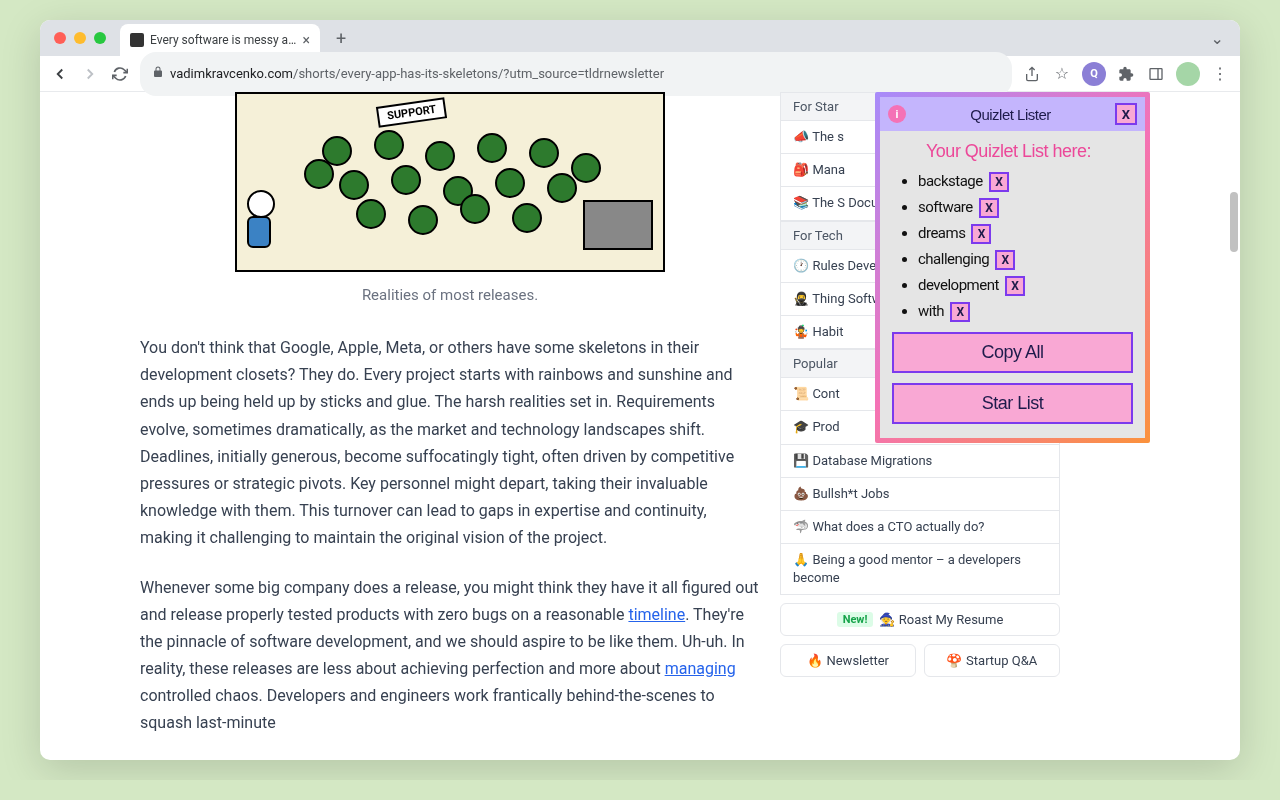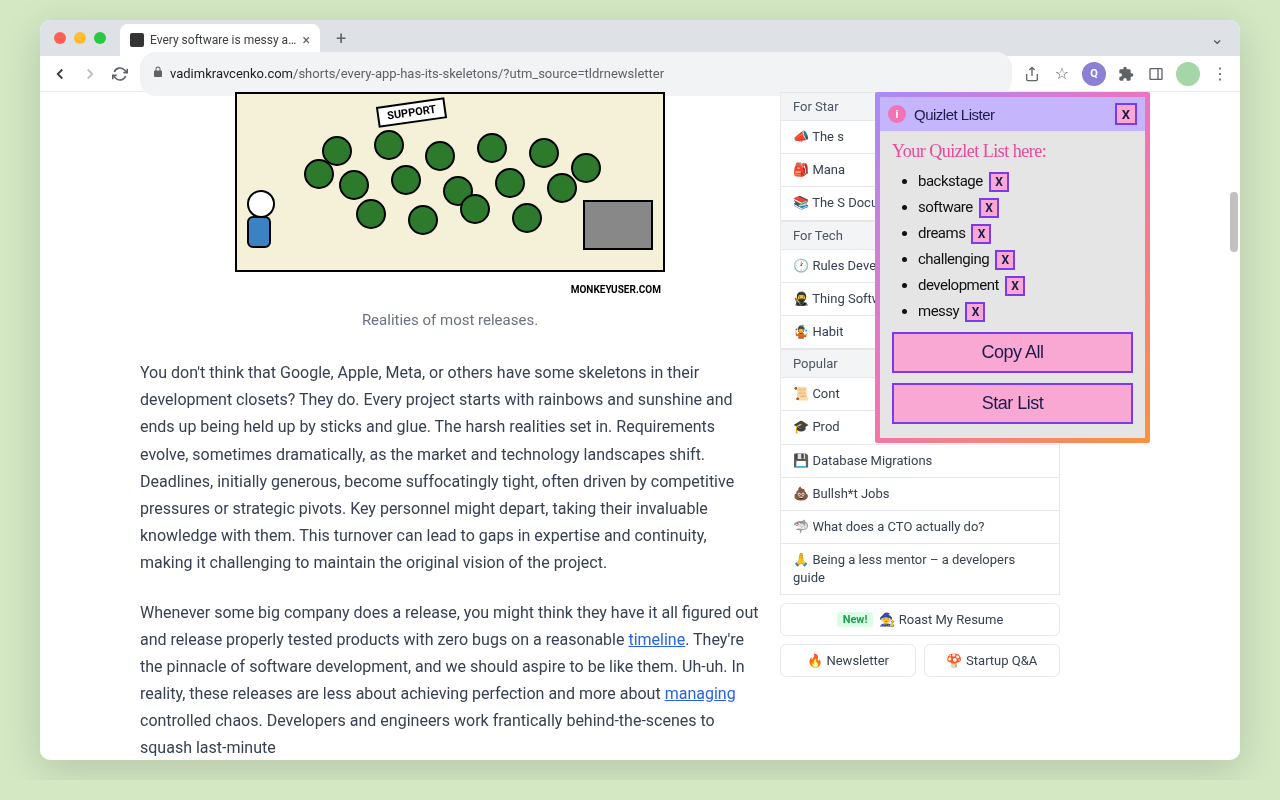--- a/index.html
+++ b/index.html
@@ -48,24 +48,24 @@
 .side-item { padding: 7px 12px; font-size: 13px; color: #374151; border: 1px solid #e5e7eb; border-top: none; line-height: 1.4; }
 .side-btn { display: flex; align-items: flex-end; justify-content: center; gap: 6px; padding: 8px; font-size: 13px; border: 1px solid #e5e7eb; border-radius: 6px; margin-top: 8px; color: #374151; }
 .side-btn-row { display: flex; gap: 8px; }
 .side-btn-row .side-btn { flex: 1; }
 .badge-new { background: #dcfce7; color: #16a34a; padding: 1px 6px; border-radius: 3px; font-size: 11px; font-weight: bold; }
 .badge-hot { background: #fef3c7; color: #d97706; padding: 1px 6px; border-radius: 3px; font-size: 11px; font-weight: bold; }
 .quizlet-popup { position: absolute; top: 0; right: 90px; width: 275px; background: linear-gradient(135deg, #a78bfa 0%, #f472b6 50%, #fb923c 100%); padding: 5px; border-radius: 2px; z-index: 100; }
 .quizlet-inner { background: #e5e5e5; }
 .quizlet-header { background: #c4b5fd; display: flex; align-items: center; padding: 6px 8px; gap: 8px; }
 .quizlet-info { width: 18px; height: 18px; background: #f472b6; border-radius: 50%; display: flex; align-items: center; justify-content: center; color: #fff; font-size: 11px; font-weight: bold; }
-.quizlet-title { font-family: "Arial Black", sans-serif; font-size: 15px; color: #1e1b4b; flex: 1; letter-spacing: -0.5px; }
+.quizlet-title { font-family: "Arial Black", sans-serif; font-size: 15px; color: #1e1b4b; flex: 1; letter-spacing: -0.5px; text-align: center; }
 .quizlet-close { background: #f9a8d4; border: 2px solid #7c3aed; width: 22px; height: 22px; display: flex; align-items: center; justify-content: center; font-weight: bold; color: #1e1b4b; font-size: 13px; cursor: pointer; }
 .quizlet-body { padding: 10px 12px 14px; }
-.quizlet-heading { color: #ec4899; font-family: Liberation Serif, serif; font-size: 18px; letter-spacing: -0.5px; margin-bottom: 10px; }
+.quizlet-heading { color: #ec4899; font-family: Liberation Sans, sans-serif; font-size: 18px; letter-spacing: -0.5px; margin-bottom: 10px; margin-left: 34px; }
 .quizlet-list { list-style: disc; padding-left: 26px; }
 .quizlet-list li { font-family: "Arial Black", sans-serif; font-size: 15px; color: #111; margin-bottom: 6px; letter-spacing: -0.5px; }
 .item-x { display: inline-flex; background: #f9a8d4; border: 2px solid #7c3aed; width: 20px; height: 20px; align-items: center; justify-content: center; font-weight: bold; color: #1e1b4b; font-size: 12px; margin-left: 6px; vertical-align: middle; cursor: pointer; }
 .quizlet-btn { display: block; width: 100%; background: #f9a8d4; border: 2px solid #7c3aed; padding: 8px; font-family: "Arial Black", sans-serif; font-size: 18px; color: #1e1b4b; margin-top: 10px; cursor: pointer; letter-spacing: -0.5px; }
 .scrollbar { position: absolute; right: 2px; top: 100px; width: 8px; height: 60px; background: #c1c1c1; border-radius: 4px; }
 </style>
 </head>
 <body>
 
 <div class="browser-window">
@@ -154,21 +154,20 @@
             <div class="blob" style="left:65%;top:68%"></div>
           <div class="blob" style="left:5%;top:30%"></div>
             <div class="blob" style="left:82%;top:25%"></div>
         </div>
         <div class="comic-person">
             <div class="head"></div>
             <div class="body"></div>
           </div>
         <div class="comic-desk"></div>
       </div>
-      <div class="comic-attr" style="width:430px;margin:0 auto">MONKEYUSER.COM</div>
       <div class="caption">Realities of most releases.</div>
       <div class="article-text">
         <p>You don't think that Google, Apple, Meta, or others have some skeletons in their development closets? They do. Every project starts with rainbows and sunshine and ends up being held up by sticks and glue. The harsh realities set in. Requirements evolve, sometimes dramatically, as the market and technology landscapes shift. Deadlines, initially generous, become suffocatingly tight, often driven by competitive pressures or strategic pivots. Key personnel might depart, taking their invaluable knowledge with them. This turnover can lead to gaps in expertise and continuity, making it challenging to maintain the original vision of the project.</p>
         <p>
           <span>Whenever some big company does a release, you might think they have it all figured out and release properly tested products with zero bugs on a reasonable </span><a href="#">timeline</a><span>. They're the pinnacle of software development, and we should aspire to be like them. Uh-uh. In reality, these releases are less about achieving perfection and more about </span><a href="#">managing</a><span> controlled chaos. Developers and engineers work frantically behind-the-scenes to squash last-minute</span>
         </p>
       </div>
     </div>
 
     <div class="sidebar">
@@ -179,21 +178,21 @@
       <div class="side-section-header">For Tech</div>
       <div class="side-item">🕐 Rules Develop</div>
       <div class="side-item">🥷 Thing Software</div>
       <div class="side-item">🤹 Habit</div>
       <div class="side-section-header">Popular</div>
       <div class="side-item">📜 Cont</div>
       <div class="side-item">🎓 Prod</div>
       <div class="side-item">💾 Database Migrations</div>
       <div class="side-item">💩 Bullsh*t Jobs</div>
       <div class="side-item">🦈 What does a CTO actually do?</div>
-      <div class="side-item">🙏 Being a less mentor – a developers guide</div>
+      <div class="side-item">🙏 Being a good mentor – a developers become</div>
       <div class="side-btn">
         <span class="badge-new">New!</span>
         <span>🧙 Roast My Resume</span>
       </div>
       <div class="side-btn-row">
         <div class="side-btn">🔥 Newsletter</div>
         <div class="side-btn">🍄 Startup Q&amp;A</div>
       </div>
     </div>
 
@@ -205,21 +204,21 @@
           <div class="quizlet-close">X</div>
         </div>
         <div class="quizlet-body">
           <div class="quizlet-heading">Your Quizlet List here:</div>
           <ul class="quizlet-list">
             <li><span>backstage</span><span class="item-x">X</span></li>
             <li><span>software</span><span class="item-x">X</span></li>
             <li><span>dreams</span><span class="item-x">X</span></li>
             <li><span>challenging</span><span class="item-x">X</span></li>
             <li><span>development</span><span class="item-x">X</span></li>
-            <li><span>messy</span><span class="item-x">X</span></li>
+            <li><span>with</span><span class="item-x">X</span></li>
           </ul>
           <button class="quizlet-btn">Copy All</button>
           <button class="quizlet-btn">Star List</button>
         </div>
       </div>
     </div>
 
     <div class="scrollbar"></div>
   </div>
 </div>

